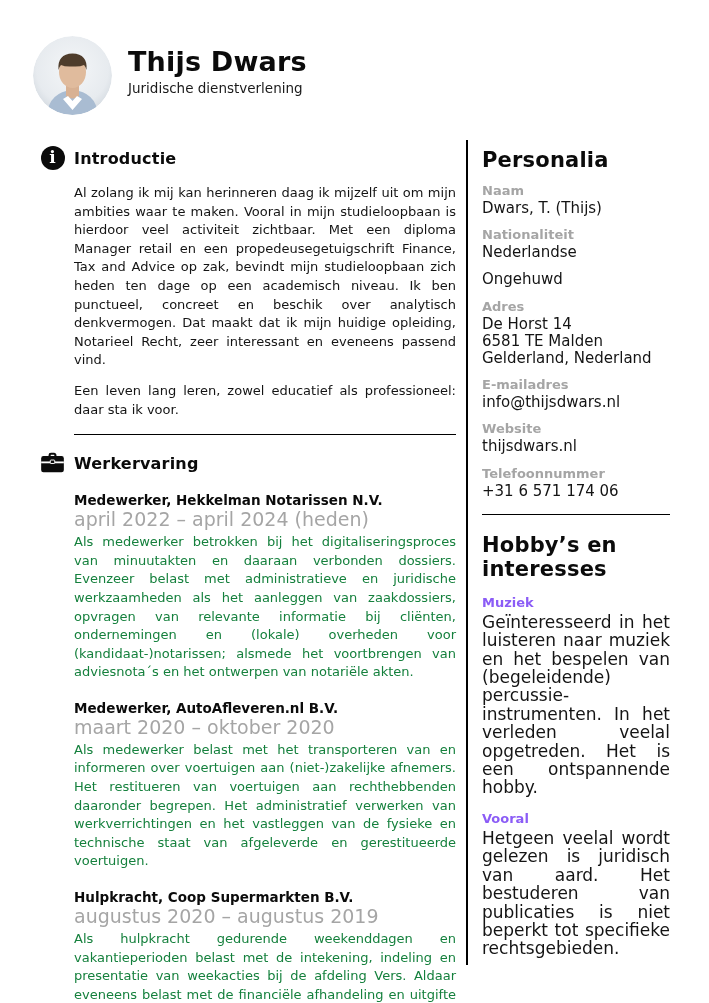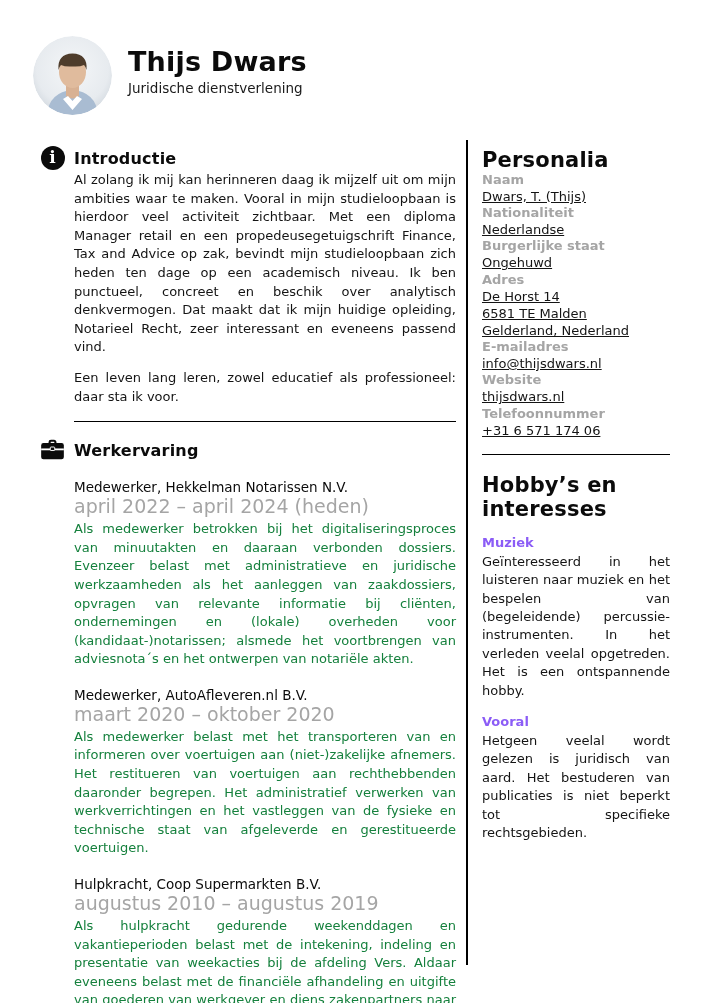--- a/index.html
+++ b/index.html
@@ -50,48 +50,48 @@
     font-weight: bold; font-size: 17px; line-height: 17px; padding-bottom: 2px;
   }
 
   .indent { margin-left: 34px; }
 
   
   .para {
     font-size: 13px; line-height: 18.6px; text-align: justify;
     color: #141414; margin-top: 12px;
   }
-  .first-para { margin-top: 0; }
+  .first-para { margin-top: 13px; }
 
   .h-rule {
     border: none; border-top: 1.5px solid #000000;
     margin: 15px 0 0 34px;
   }
   .side-rule { border: none; border-top: 1.5px solid #000000; margin: 15px 0 0 0; }
 
   .section-block { margin-top: 16px; }
 
   .job { margin-top: 17px; }
   .job:first-child { margin-top: 15px; }
-  .job-title { font-size: 13.5px; font-weight: normal; color: #0b0b0b; line-height: 18px; }
+  .job-title { font-size: 13.5px; font-weight: bold; color: #0b0b0b; line-height: 18px; }
   .job-period { font-size: 19px; color: #a5a5a5; line-height: 18px; margin-top: 1px; }
   .job-desc {
     font-size: 13px; line-height: 18.6px; text-align: justify;
     color: #15803d; margin-top: 5px;
   }
 
   
   .side-title { font-size: 21px; font-weight: bold; color: #0b0b0b; letter-spacing: 0.2px; }
-  .field { margin-top: 0; }
+  .field { margin-top: 11px; }
   .field-label { font-size: 13px; font-weight: bold; color: #a5a5a5; line-height: 16px; }
-  .field-line  { font-size: 13px; color: #141414; line-height: 16.2px; margin-top: 1px; text-decoration: underline; }
+  .field-line  { font-size: 15px; color: #141414; line-height: 16.2px; margin-top: 1px; }
   .hobby { margin-top: 13px; }
   .hobby-label { font-size: 13px; font-weight: bold; color: #8b5cf6; line-height: 17px; }
   .hobby-text {
-    font-size: 13px; color: #141414; line-height: 18.4px;
+    font-size: 17px; color: #141414; line-height: 18.4px;
     text-align: justify; margin-top: 2px;
   }
   .hobbies-block { margin-top: 18px; }
 </style>
 </head>
 <body>
 
 <div class="page">
 
   <div class="avatar">
@@ -156,41 +156,40 @@
         <div class="job-period">april 2022 – april 2024 (heden)</div>
         <div class="job-desc">Als medewerker betrokken bij het digitaliseringsproces van minuutakten en daaraan verbonden dossiers. Evenzeer belast met administratieve en juridische werkzaamheden als het aanleggen van zaakdossiers, opvragen van relevante informatie bij cliënten, ondernemingen en (lokale) overheden voor (kandidaat-)notarissen; alsmede het voortbrengen van adviesnota´s en het ontwerpen van notariële akten.</div>
       </div>
       <div class="job">
         <div class="job-title">Medewerker, AutoAfleveren.nl B.V.</div>
         <div class="job-period">maart 2020 – oktober 2020</div>
         <div class="job-desc">Als medewerker belast met het transporteren van en informeren over voertuigen aan (niet-)zakelijke afnemers. Het restitueren van voertuigen aan rechthebbenden daaronder begrepen. Het administratief verwerken van werkverrichtingen en het vastleggen van de fysieke en technische staat van afgeleverde en gerestitueerde voertuigen.</div>
       </div>
       <div class="job">
         <div class="job-title">Hulpkracht, Coop Supermarkten B.V.</div>
-        <div class="job-period">augustus 2010 – augustus 2019</div>
+        <div class="job-period">augustus 2020 – augustus 2019</div>
         <div class="job-desc">Als hulpkracht gedurende weekenddagen en vakantieperioden belast met de intekening, indeling en presentatie van weekacties bij de afdeling Vers. Aldaar eveneens belast met de financiële afhandeling en uitgifte van goederen van werkgever en diens zakenpartners naar consument.</div>
       </div>
     </div>
 
   </div>
 
   <div class="side-col">
 
     <div class="side-title">Personalia</div>
 
     <div class="field">
       <div class="field-label">Naam</div>
       <div class="field-line">Dwars, T. (Thijs)</div>
     </div>
     <div class="field">
       <div class="field-label">Nationaliteit</div>
       <div class="field-line">Nederlandse</div>
     </div>
     <div class="field">
-      <div class="field-label">Burgerlijke staat</div>
       <div class="field-line">Ongehuwd</div>
     </div>
     <div class="field">
       <div class="field-label">Adres</div>
       <div class="field-line">De Horst 14</div>
       <div class="field-line">6581 TE Malden</div>
       <div class="field-line">Gelderland, Nederland</div>
     </div>
     <div class="field">
       <div class="field-label">E-mailadres</div>

